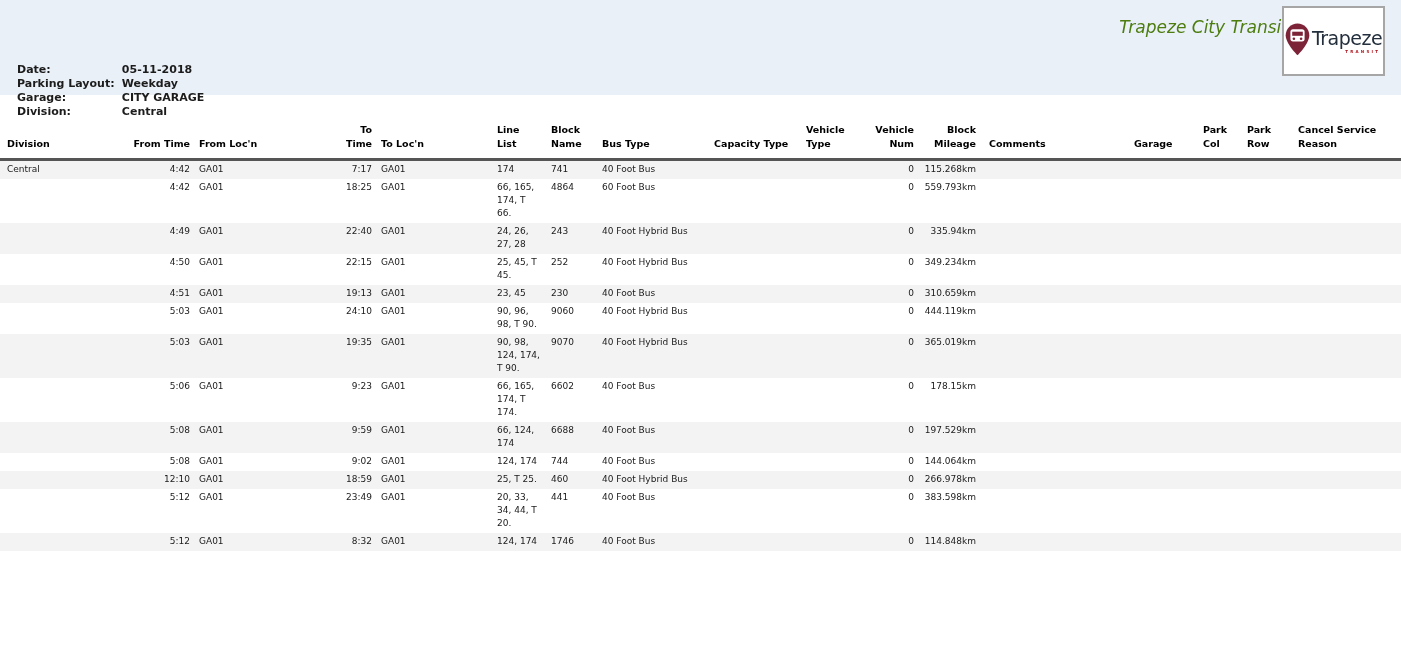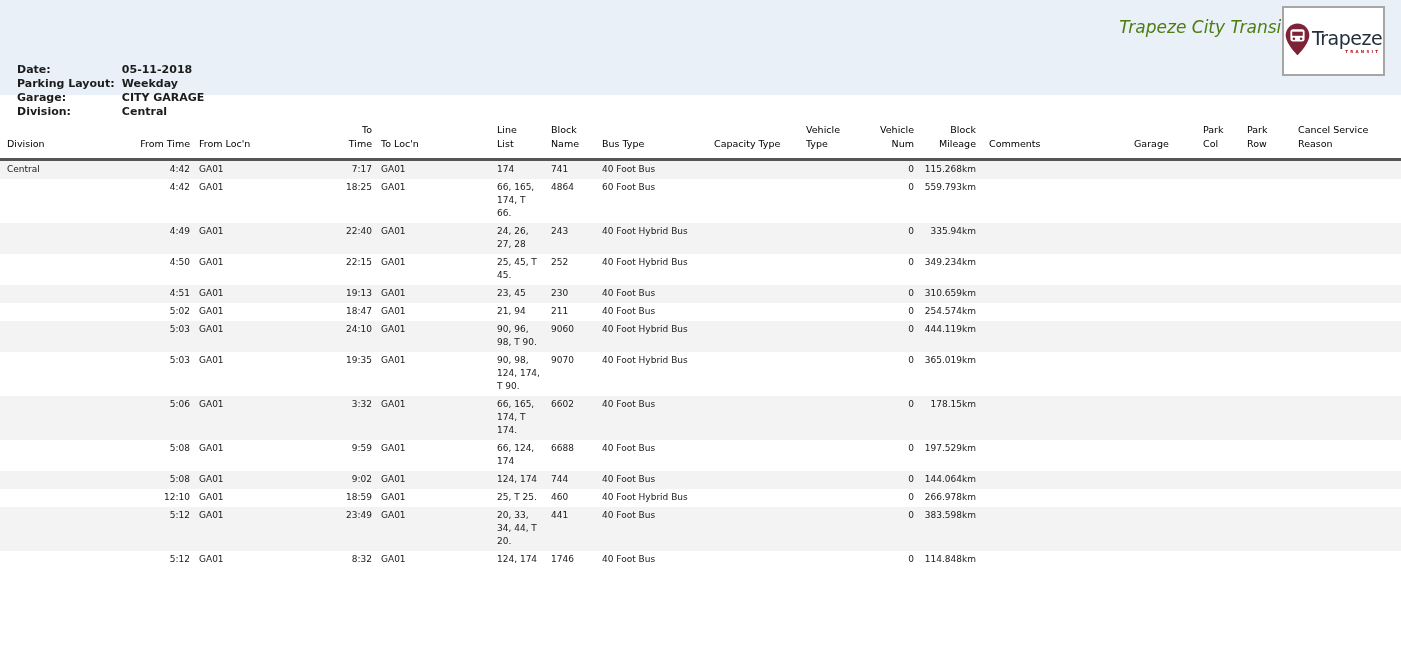--- a/index.html
+++ b/index.html
@@ -45,21 +45,21 @@
   .logo-sub  { font-size: 4px; font-weight: bold; letter-spacing: 2.2px; color: #b5121b; margin-top: 1px; margin-right: 2px; }
 
   
   table.report {
     margin-top: 12px;
     border-collapse: collapse;
     table-layout: fixed;
     width: 1401px;
   }
   table.report th {
-    font-size: 9.5px; font-weight: normal; color: #000;
+    font-size: 9.5px; font-weight: bold; color: #000;
     text-align: left; vertical-align: bottom;
     padding: 16px 2px 7px 7px;
     line-height: 14px;
     white-space: pre-line;
     border-bottom: 3px solid #555555;
   }
   table.report td {
     font-size: 9px; color: #1a1a1a;
     text-align: left; vertical-align: top;
     padding: 2px 2px 3px 7px;
@@ -278,39 +278,20 @@
         <td>0</td>
         <td>310.659km</td>
         <td></td>
         <td></td>
         <td></td>
         <td></td>
         <td></td>
       </tr>
       <tr>
         <td></td>
-        <td>5:02</td>
-        <td>GA01</td>
-        <td>18:47</td>
-        <td>GA01</td>
-        <td>21, 94</td>
-        <td>211</td>
-        <td>40 Foot Bus</td>
-        <td></td>
-        <td></td>
-        <td>0</td>
-        <td>254.574km</td>
-        <td></td>
-        <td></td>
-        <td></td>
-        <td></td>
-        <td></td>
-      </tr>
-      <tr>
-        <td></td>
         <td>5:03</td>
         <td>GA01</td>
         <td>24:10</td>
         <td>GA01</td>
         <td>90, 96,
 98, T 90.</td>
         <td>9060</td>
         <td>40 Foot Hybrid Bus</td>
         <td></td>
         <td></td>
@@ -340,21 +321,21 @@
         <td></td>
         <td></td>
         <td></td>
         <td></td>
         <td></td>
       </tr>
       <tr>
         <td></td>
         <td>5:06</td>
         <td>GA01</td>
-        <td>3:32</td>
+        <td>9:23</td>
         <td>GA01</td>
         <td>66, 165,
 174, T
 174.</td>
         <td>6602</td>
         <td>40 Foot Bus</td>
         <td></td>
         <td></td>
         <td>0</td>
         <td>178.15km</td>

